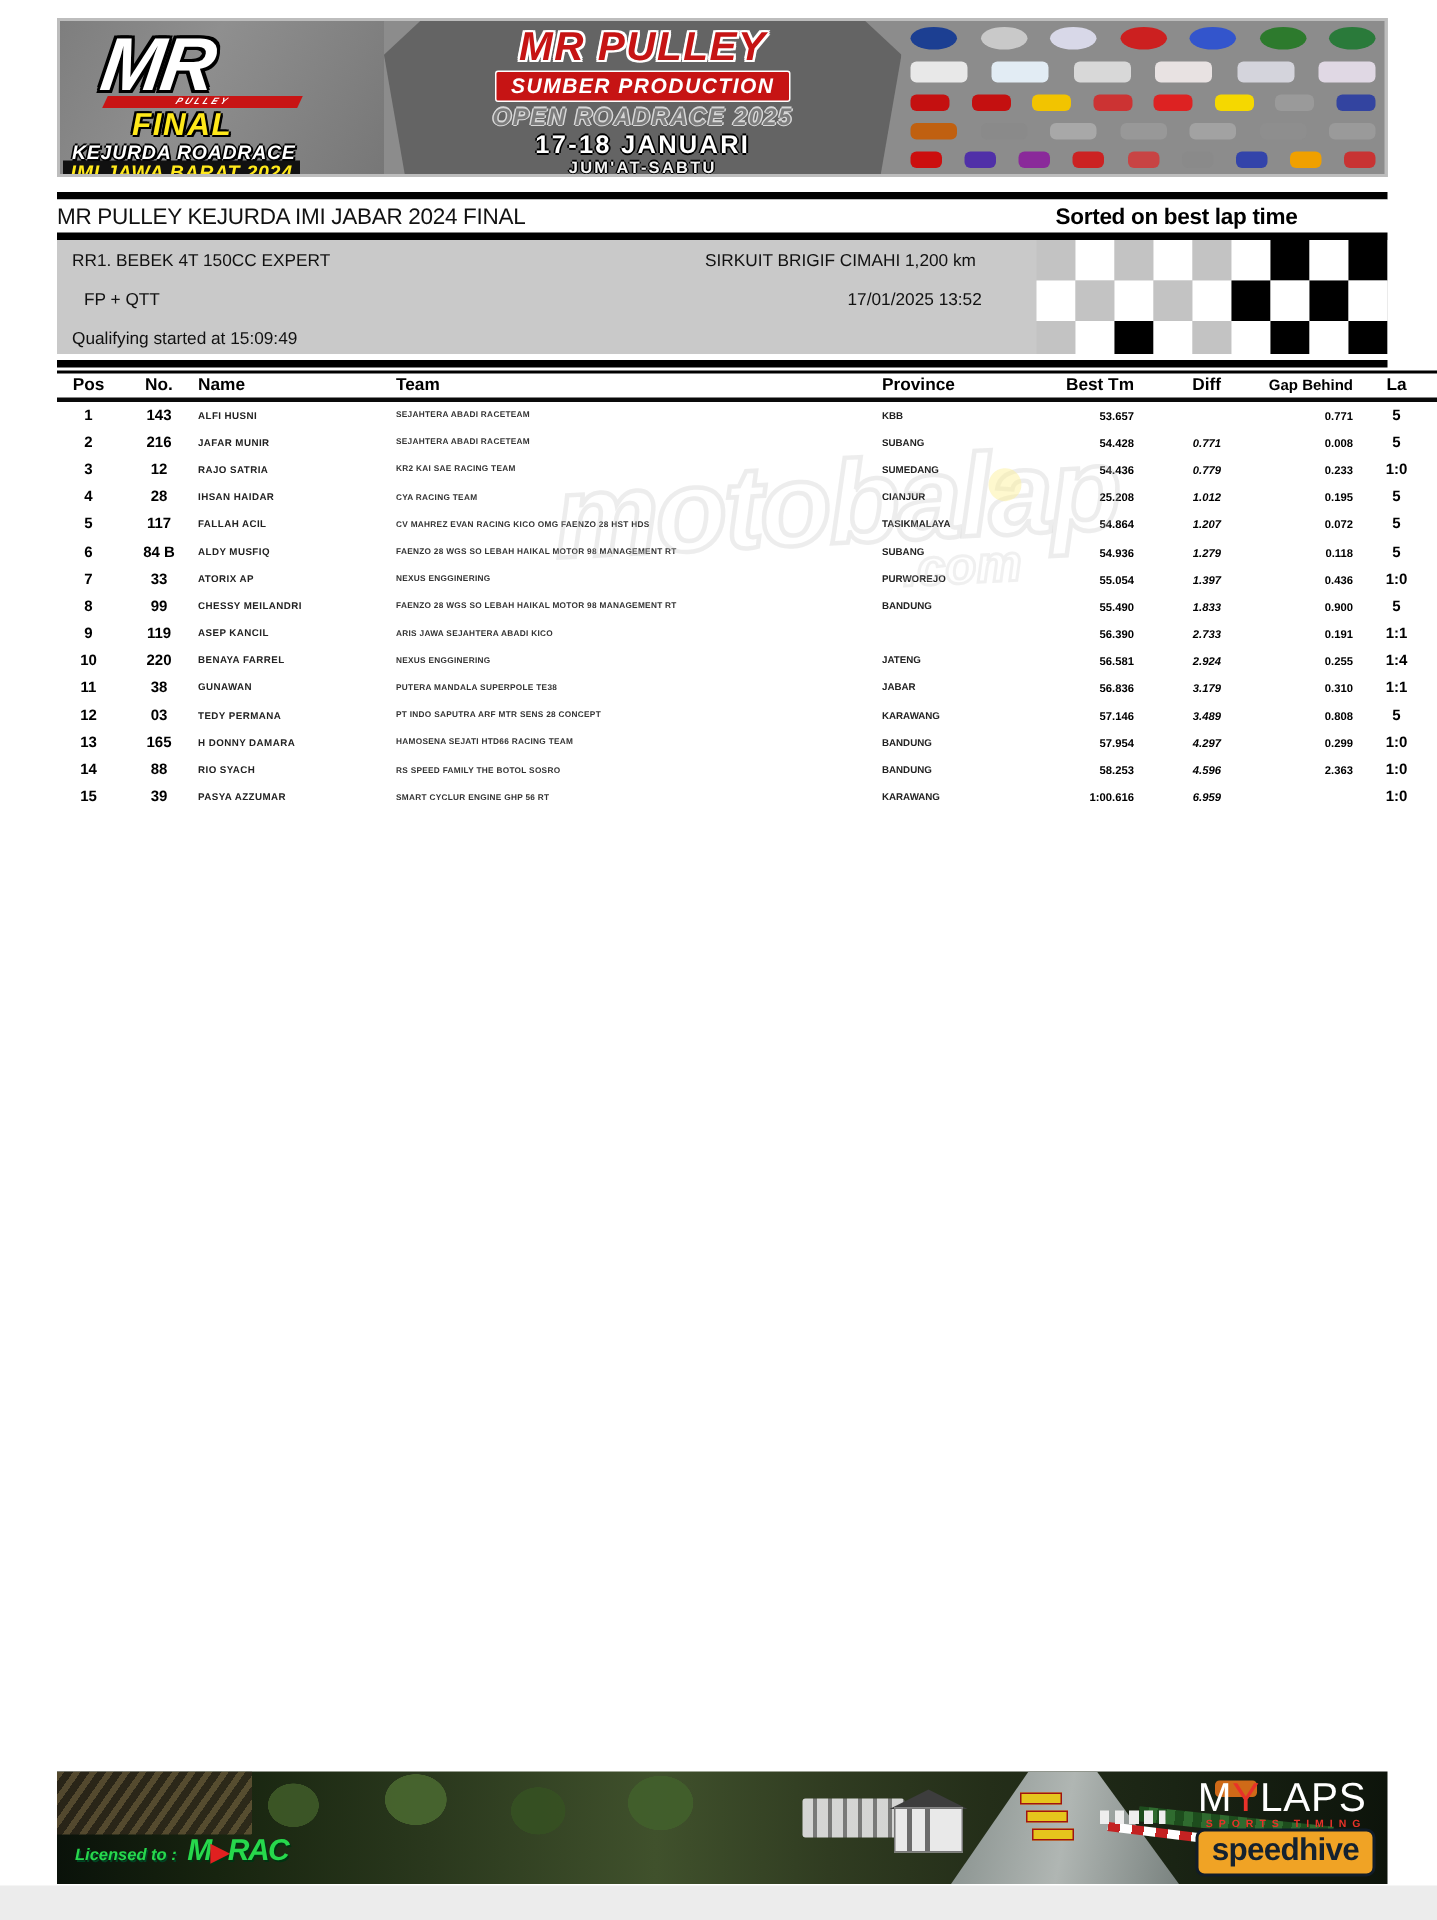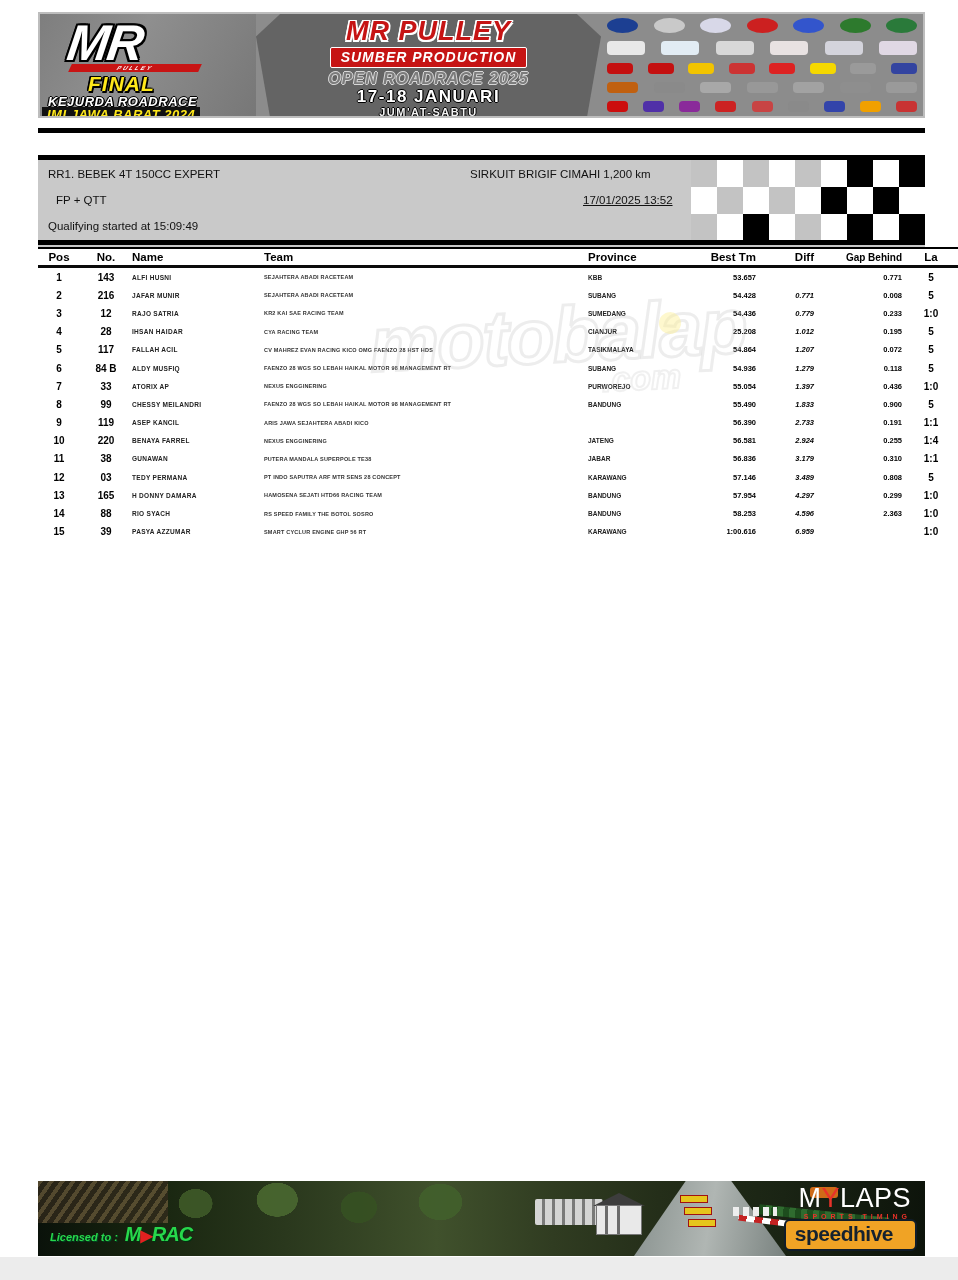--- a/index.html
+++ b/index.html
@@ -42,21 +42,21 @@
   .sp-chip { display:inline-block; height:11px; border-radius:4px; }
   .sp-row.r1 .sp-chip { height:15px; border-radius:50%; }
   .sp-row.r2 .sp-chip { height:14px; border-radius:4px; }
 
   
   .hbar { position:absolute; left:38px; width:887px; height:5px; background:#000; }
   .titlerow { position:absolute; left:38px; top:133px; width:887px; height:22px; background:#fff;
               display:flex; justify-content:space-between; align-items:center; }
   .tr-title { font-size:15px; font-weight:500; color:#111; letter-spacing:-0.2px; }
   .tr-sort { font-size:15px; font-weight:700; color:#000; padding-right:60px; letter-spacing:-0.2px; }
-  .infobox { position:absolute; left:38px; top:160px; width:887px; height:88px; background:#c9c9c9; overflow:hidden; }
+  .infobox { position:absolute; left:38px; top:160px; width:887px; height:76px; background:#c9c9c9; overflow:hidden; }
   .info-line { position:absolute; font-size:11.5px; font-weight:500; color:#111; }
   .checkers { position:absolute; right:0; top:0; }
   .ck-row { display:flex; }
   .ck { width:26px; height:27px; }
   .ck.G { background:#c3c3c3; } .ck.W { background:#fff; } .ck.B { background:#000; }
 
   
   .tablewrap { position:absolute; left:38px; top:247px; width:930px; }
   .tgrid { display:grid; grid-template-columns:42px 52px 132px 324px 98px 80px 60px 88px 44px; align-items:center; }
   .thead { border-top:2px solid #000; border-bottom:3px solid #0a0a0a; height:21px; }
@@ -111,21 +111,21 @@
   .ph-hedge { position:absolute; right:36px; top:30px; width:130px; height:10px; transform:rotate(6deg);
               background:repeating-linear-gradient(90deg,#1d4d1d 0 6px,#2f6b2f 6px 12px); }
   .ph-tents { position:absolute; right:148px; top:26px; width:44px; height:9px;
               background:repeating-linear-gradient(90deg,#eee 0 6px,transparent 6px 10px); }
   .ph-orange { position:absolute; left:772px; top:6px; width:28px; height:11px; background:#cf6a18; border-radius:3px; }
   .mylaps { position:absolute; right:14px; top:4px; text-align:right; }
   .ml-word { font-size:27px; font-weight:400; color:#fff; letter-spacing:.5px; line-height:1; }
   .ml-y { color:#e8322a; }
   .ml-sub { font-size:7px; font-weight:700; color:#e8322a; letter-spacing:4px; margin-top:1px; }
   .speedhive { position:absolute; right:8px; bottom:5px; background:#f0a325; border:2px solid #101c29;
-               border-radius:6px; padding:1px 22px 3px 9px; }
+               border-radius:6px; padding:1px 9px 3px 9px; }
   .sh-text { font-size:21px; font-weight:700; color:#15222f; letter-spacing:-.5px; }
   .licensed { position:absolute; left:12px; bottom:10px; display:flex; align-items:baseline; gap:7px; }
   .lic-pre { font-size:11px; font-weight:700; font-style:italic; color:#27d84c; text-shadow:1px 1px #042; }
   .lic-logo { font-size:20px; font-weight:900; font-style:italic; color:#27d84c; letter-spacing:-1px;
               text-shadow:1px 1px #031; }
   .lic-mid { color:#e02020; font-size:16px; font-style:normal; }
   .bottomstrip { position:absolute; left:0; top:1257px; width:958px; height:23px; background:#ececec; }
 </style>
 </head>
 <body>
@@ -192,20 +192,24 @@
           <span class="sp-chip" style="background: rgb(200, 68, 68); width: 21px;"></span>
           <span class="sp-chip" style="background: rgb(138, 138, 138); width: 21px;"></span>
           <span class="sp-chip" style="background: rgb(51, 68, 170); width: 21px;"></span>
           <span class="sp-chip" style="background: rgb(240, 160, 0); width: 21px;"></span>
           <span class="sp-chip" style="background: rgb(200, 51, 51); width: 21px;"></span>
         </div>
       </div>
   </div>
 
   <div class="hbar" style="top:128px"></div>
+  <div class="titlerow">
+    <span class="tr-title">MR PULLEY KEJURDA IMI JABAR 2024 FINAL</span>
+    <span class="tr-sort">Sorted on best lap time</span>
+  </div>
   <div class="hbar" style="top:155px"></div>
 
   <div class="infobox">
     <div class="checkers">
         <div class="ck-row">
           <div class="ck G"></div>
           <div class="ck W"></div>
           <div class="ck G"></div>
           <div class="ck W"></div>
           <div class="ck G"></div>
@@ -233,21 +237,21 @@
           <div class="ck G"></div>
           <div class="ck W"></div>
           <div class="ck B"></div>
           <div class="ck W"></div>
           <div class="ck B"></div>
         </div>
       </div>
     <span class="info-line" style="left:10px; top:8px;">RR1. BEBEK 4T 150CC EXPERT</span>
     <span class="info-line" style="left:432px; top:8px;">SIRKUIT BRIGIF CIMAHI 1,200 km</span>
     <span class="info-line" style="left:18px; top:34px;">FP + QTT</span>
-    <span class="info-line" style="left:545px; top:34px;text-decoration:underline;">17/01/2025 13:52</span>
+    <span class="info-line" style="left:527px; top:34px;">17/01/2025 13:52</span>
     <span class="info-line" style="left:10px; top:60px;">Qualifying started at 15:09:49</span>
   </div>
   <div class="hbar" style="top:240px"></div>
 
   <div class="tablewrap">
     <div class="tgrid thead">
       <span class="c-pos">Pos</span>
       <span class="c-no">No.</span>
       <span class="c-name">Name</span>
       <span class="c-team">Team</span>

